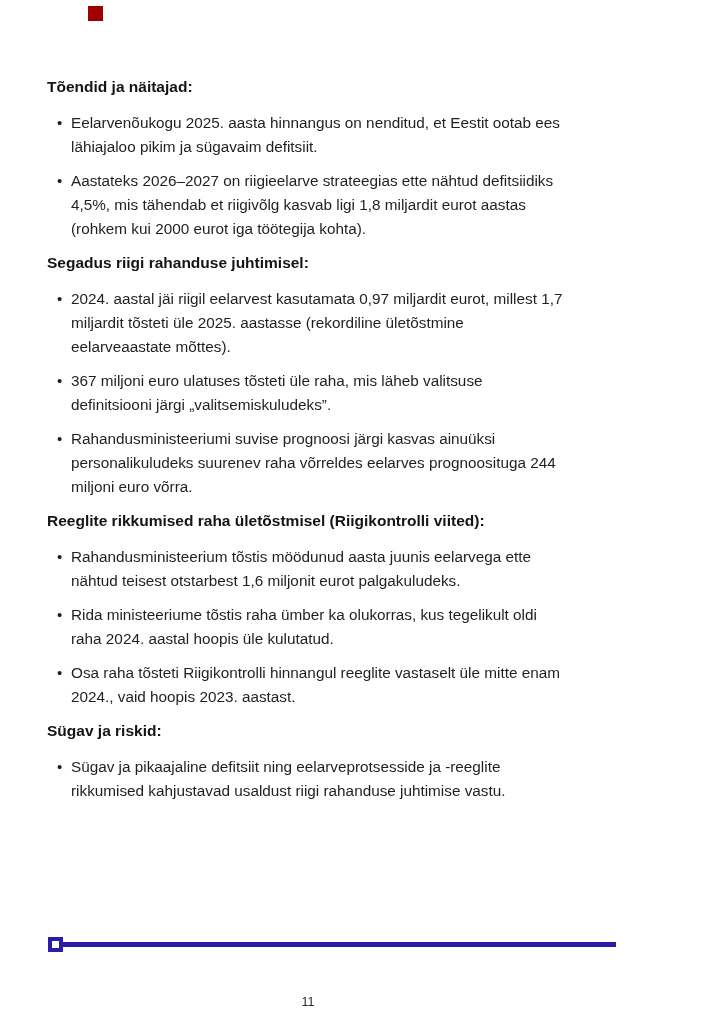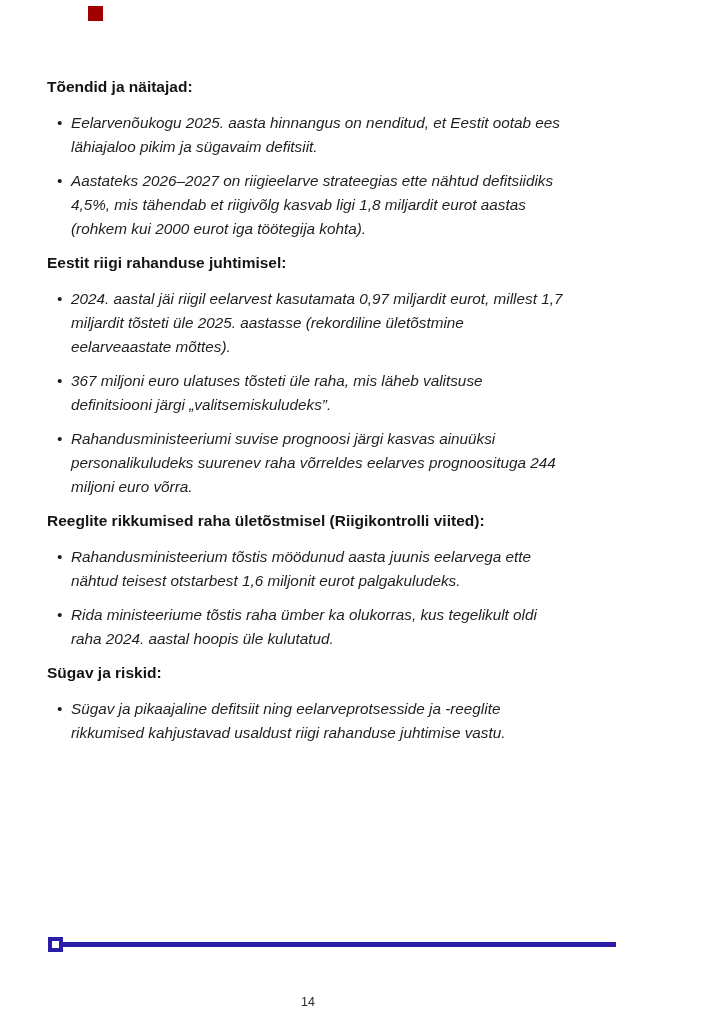--- a/index.html
+++ b/index.html
@@ -46,21 +46,20 @@
     padding: 0;
   }
   li.bullet-item {
     position: relative;
     padding-left: 24px;
     max-width: 612px;
     font-size: 15.3px;
     line-height: 24px;
     margin: 0 0 10px 0;
     color: var(--text-color);
-    font-style: italic;
   }
   li.bullet-item::before {
     content: "\2022";
     position: absolute;
     left: 10px;
     top: 0;
     font-size: 15px;
     color: var(--text-color);
   }
   .divider {
@@ -106,39 +105,40 @@
 
   <div class="corner-marker"></div>
 
   <div class="content">
     <div>
         <div class="section-heading">Tõendid ja näitajad:</div>
         <ul class="bullet-list">
           <li class="bullet-item">Eelarvenõukogu 2025. aasta hinnangus on nenditud, et Eestit ootab ees lähiajaloo pikim ja sügavaim defitsiit.</li>
           <li class="bullet-item">Aastateks 2026–2027 on riigieelarve strateegias ette nähtud defitsiidiks 4,5%, mis tähendab et riigivõlg kasvab ligi 1,8 miljardit eurot aastas (rohkem kui 2000 eurot iga töötegija kohta).</li>
         </ul>
-        <div class="section-heading">Eestit riigi rahanduse juhtimisel:</div>
+        <div class="section-heading">Segadus riigi rahanduse juhtimisel:</div>
         <ul class="bullet-list">
           <li class="bullet-item">2024. aastal jäi riigil eelarvest kasutamata 0,97 miljardit eurot, millest 1,7 miljardit tõsteti üle 2025. aastasse (rekordiline ületõstmine eelarveaastate mõttes).</li>
           <li class="bullet-item">367 miljoni euro ulatuses tõsteti üle raha, mis läheb valitsuse definitsiooni järgi „valitsemiskuludeks”.</li>
           <li class="bullet-item">Rahandusministeeriumi suvise prognoosi järgi kasvas ainuüksi personalikuludeks suurenev raha võrreldes eelarves prognoosituga 244 miljoni euro võrra.</li>
         </ul>
         <div class="section-heading">Reeglite rikkumised raha ületõstmisel (Riigikontrolli viited):</div>
         <ul class="bullet-list">
           <li class="bullet-item">Rahandusministeerium tõstis möödunud aasta juunis eelarvega ette nähtud teisest otstarbest 1,6 miljonit eurot palgakuludeks.</li>
           <li class="bullet-item">Rida ministeeriume tõstis raha ümber ka olukorras, kus tegelikult oldi raha 2024. aastal hoopis üle kulutatud.</li>
+          <li class="bullet-item">Osa raha tõsteti Riigikontrolli hinnangul reeglite vastaselt üle mitte enam 2024., vaid hoopis 2023. aastast.</li>
         </ul>
         <div class="section-heading">Sügav ja riskid:</div>
         <ul class="bullet-list">
           <li class="bullet-item">Sügav ja pikaajaline defitsiit ning eelarveprotsesside ja -reeglite rikkumised kahjustavad usaldust riigi rahanduse juhtimise vastu.</li>
         </ul>
       </div>
   </div>
 
   <div class="divider">
     <div class="divider-line"></div>
     <div class="divider-end left"></div>
     <div class="divider-end right"></div>
   </div>
 
-  <div class="page-number">14</div>
+  <div class="page-number">11</div>
 
 </div>
 
 </body></html>

